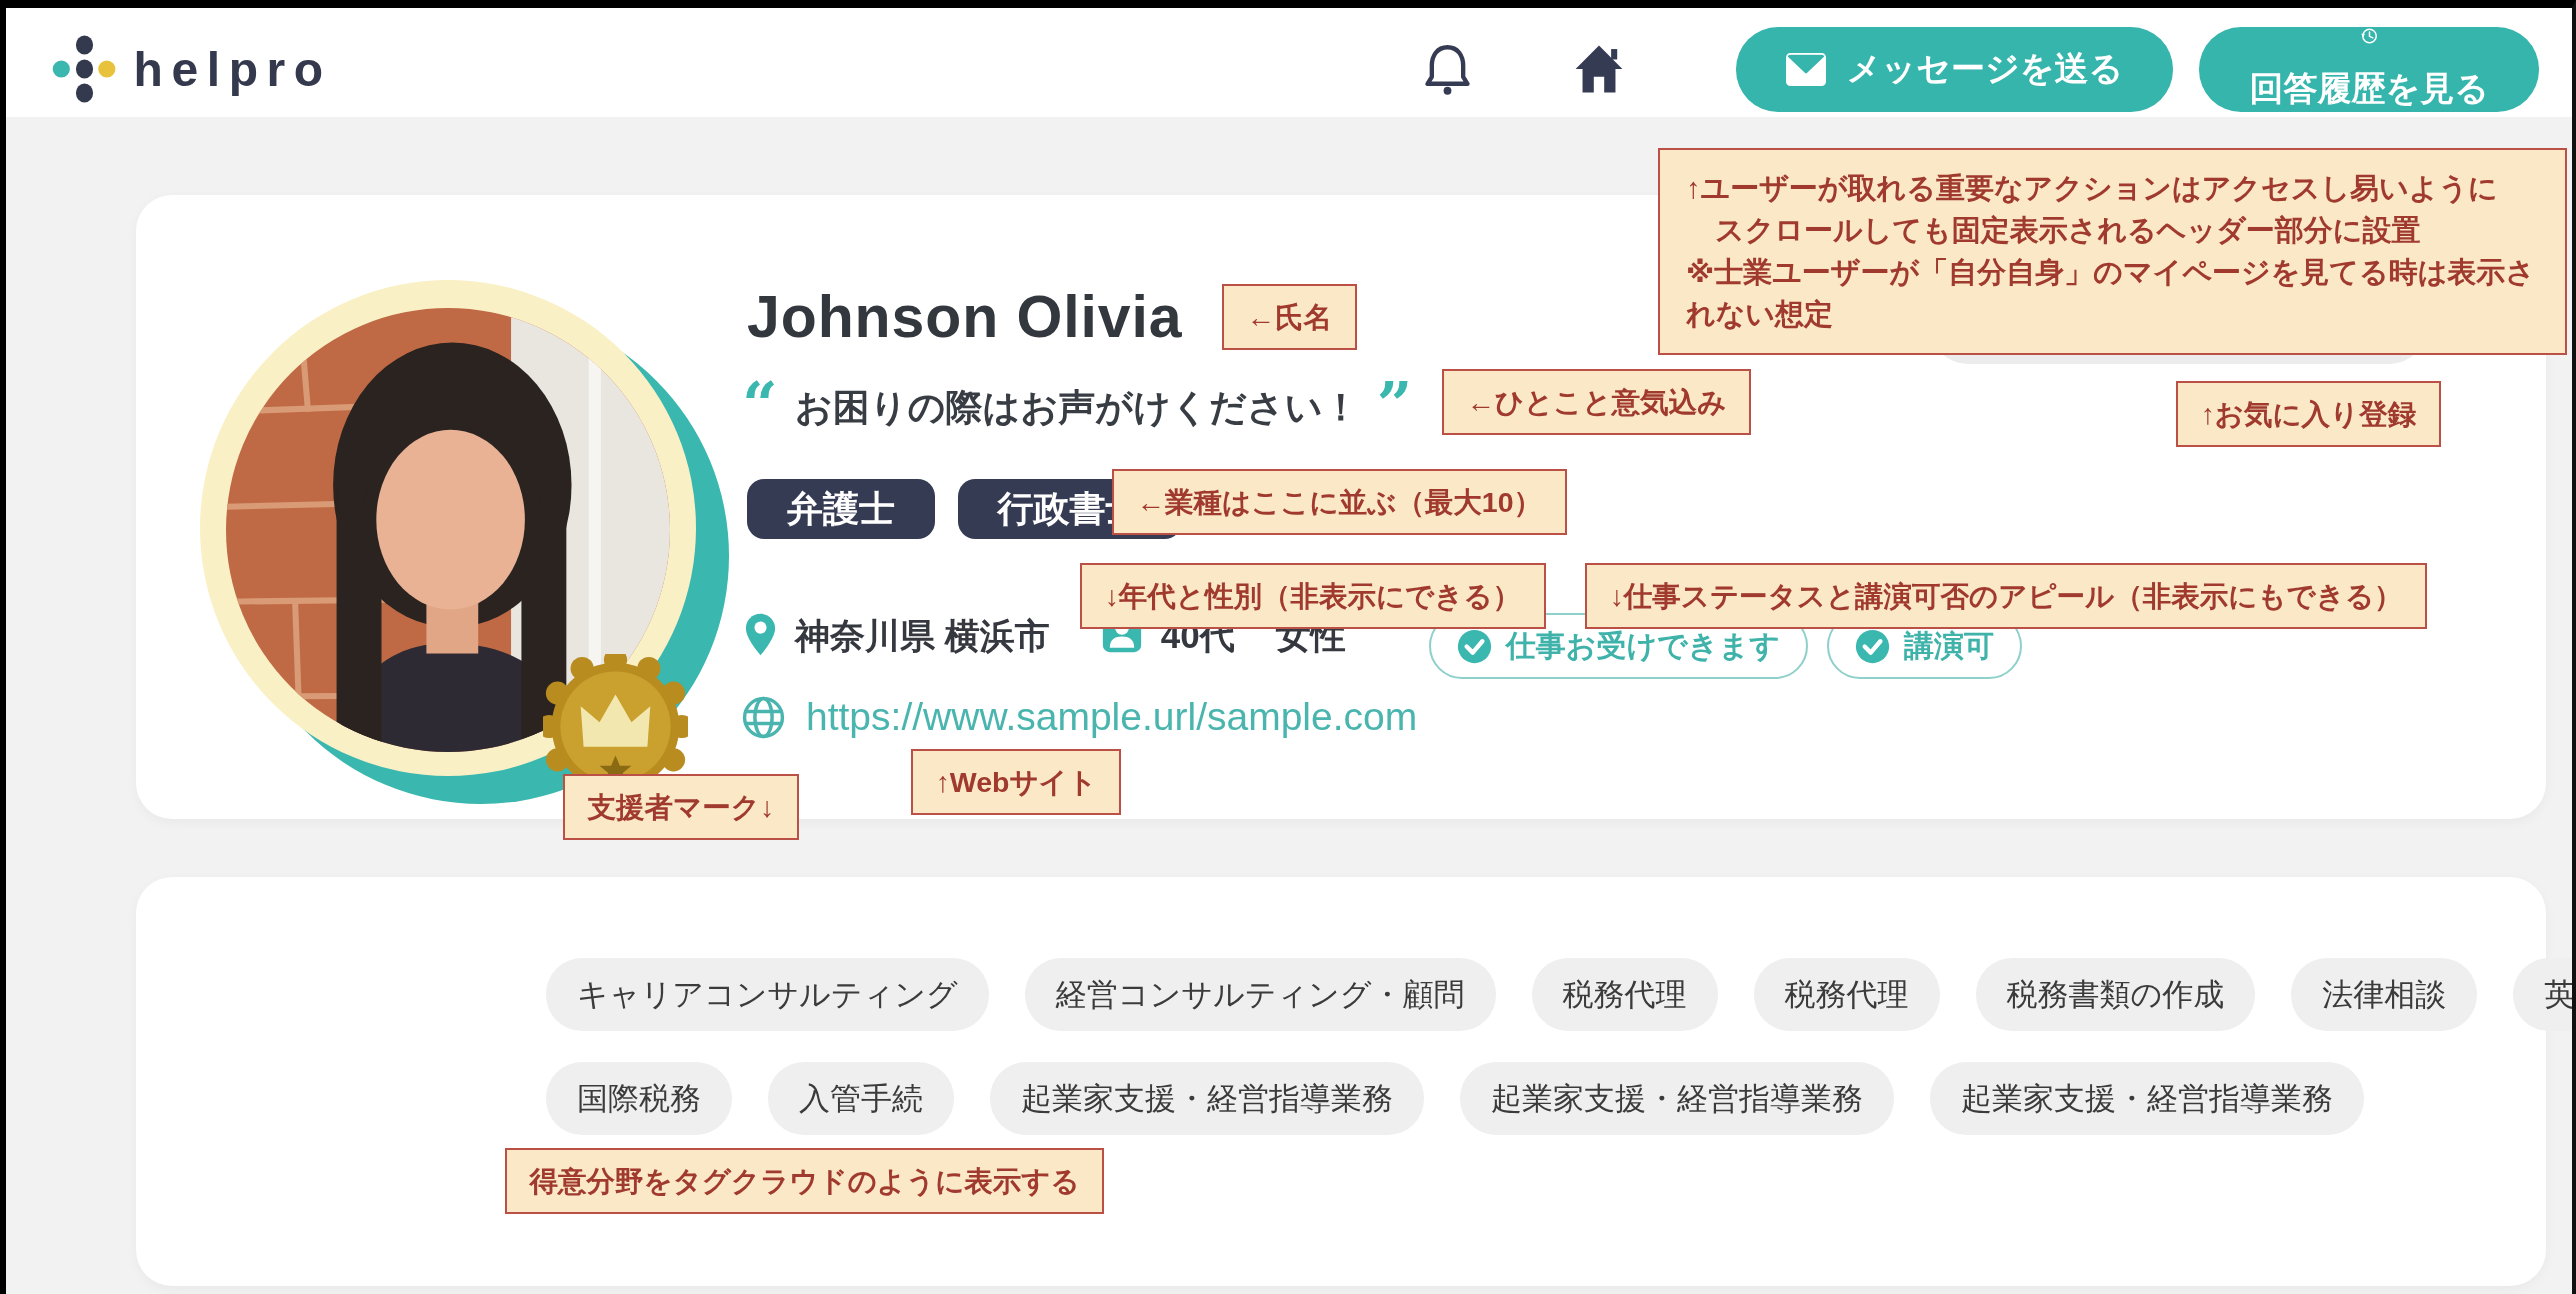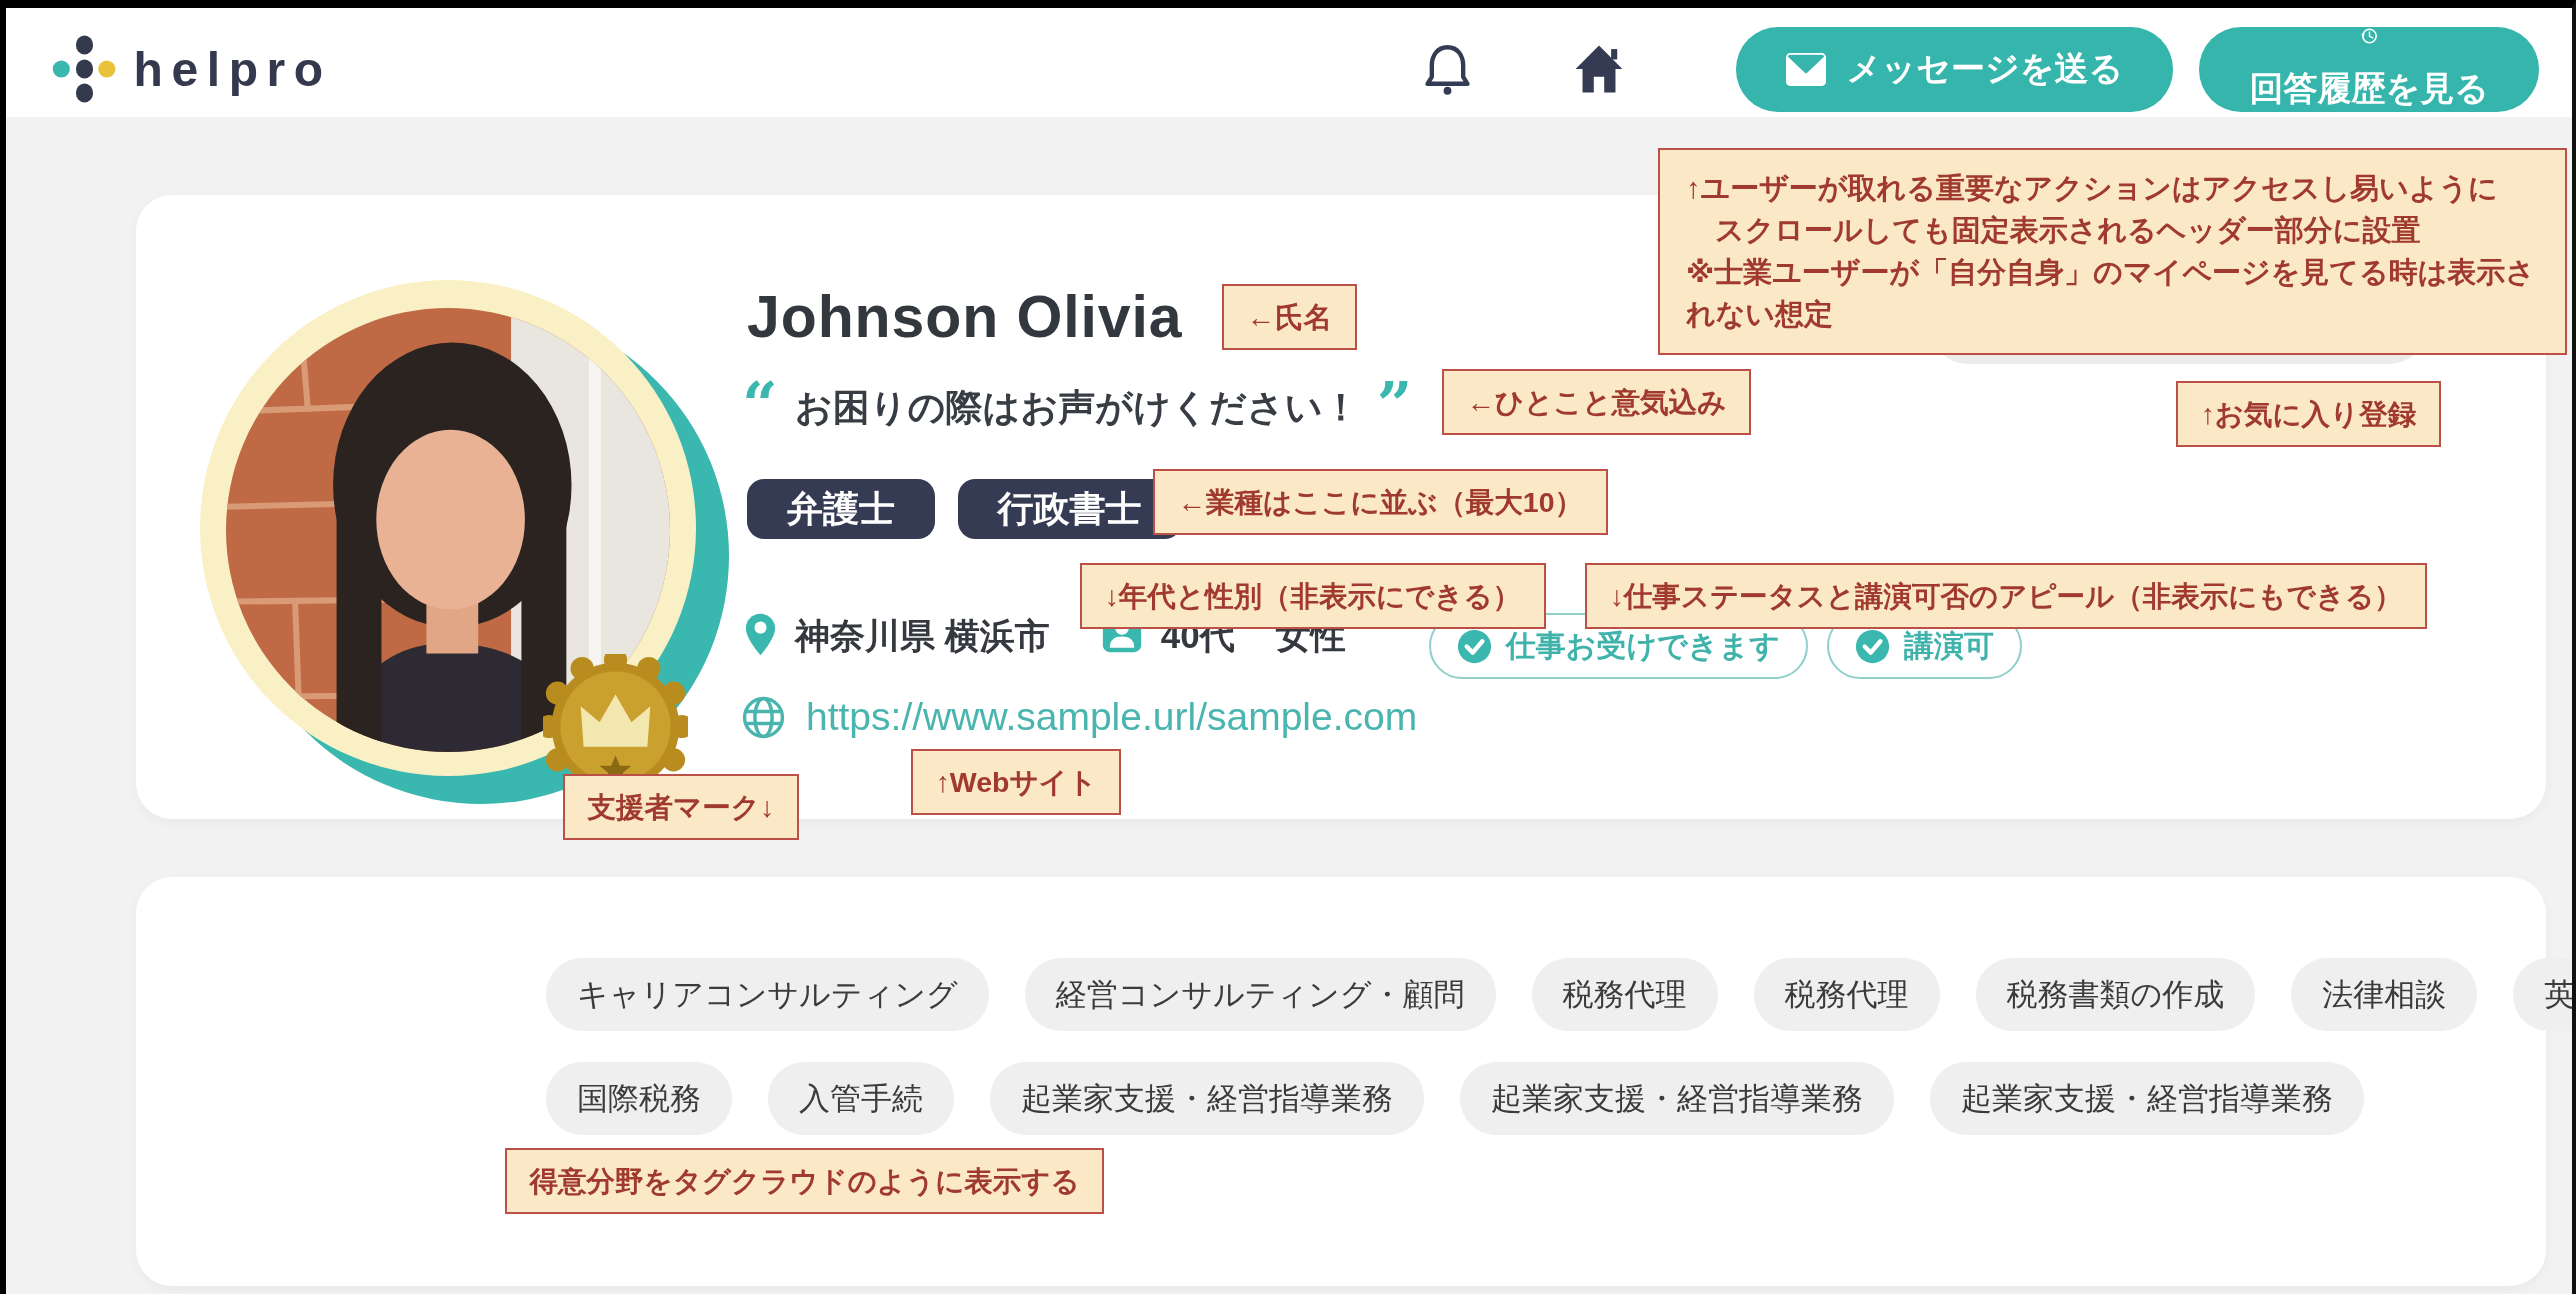--- a/index.html
+++ b/index.html
@@ -80,21 +80,21 @@
   .tags-row-1 { left:540px; top:950px; }
   .tags-row-2 { left:540px; top:1054px; }
   .tag {
     background:#efefef; border-radius:36px; height:73px; display:flex; align-items:center;
     padding:0 31px; font-size:31px; color:#3b3b3b; white-space:nowrap;
   }
   
   .header-note   { left:1652px; top:140px; width:909px; }
   .name-note     { left:1216px; top:276px; }
   .motto-note    { left:1436px; top:361px; }
-  .industry-note { left:1147px; top:461px; }
+  .industry-note { left:1106px; top:461px; }
   .age-note      { left:1074px; top:555px; }
   .status-note   { left:1579px; top:555px; }
   .website-note  { left:905px; top:741px; }
   .fav-note      { left:2170px; top:373px; }
   .skills-note   { left:499px;  top:1140px; }
 </style>
 </head>
 <body>
 
 <div class="screen">

